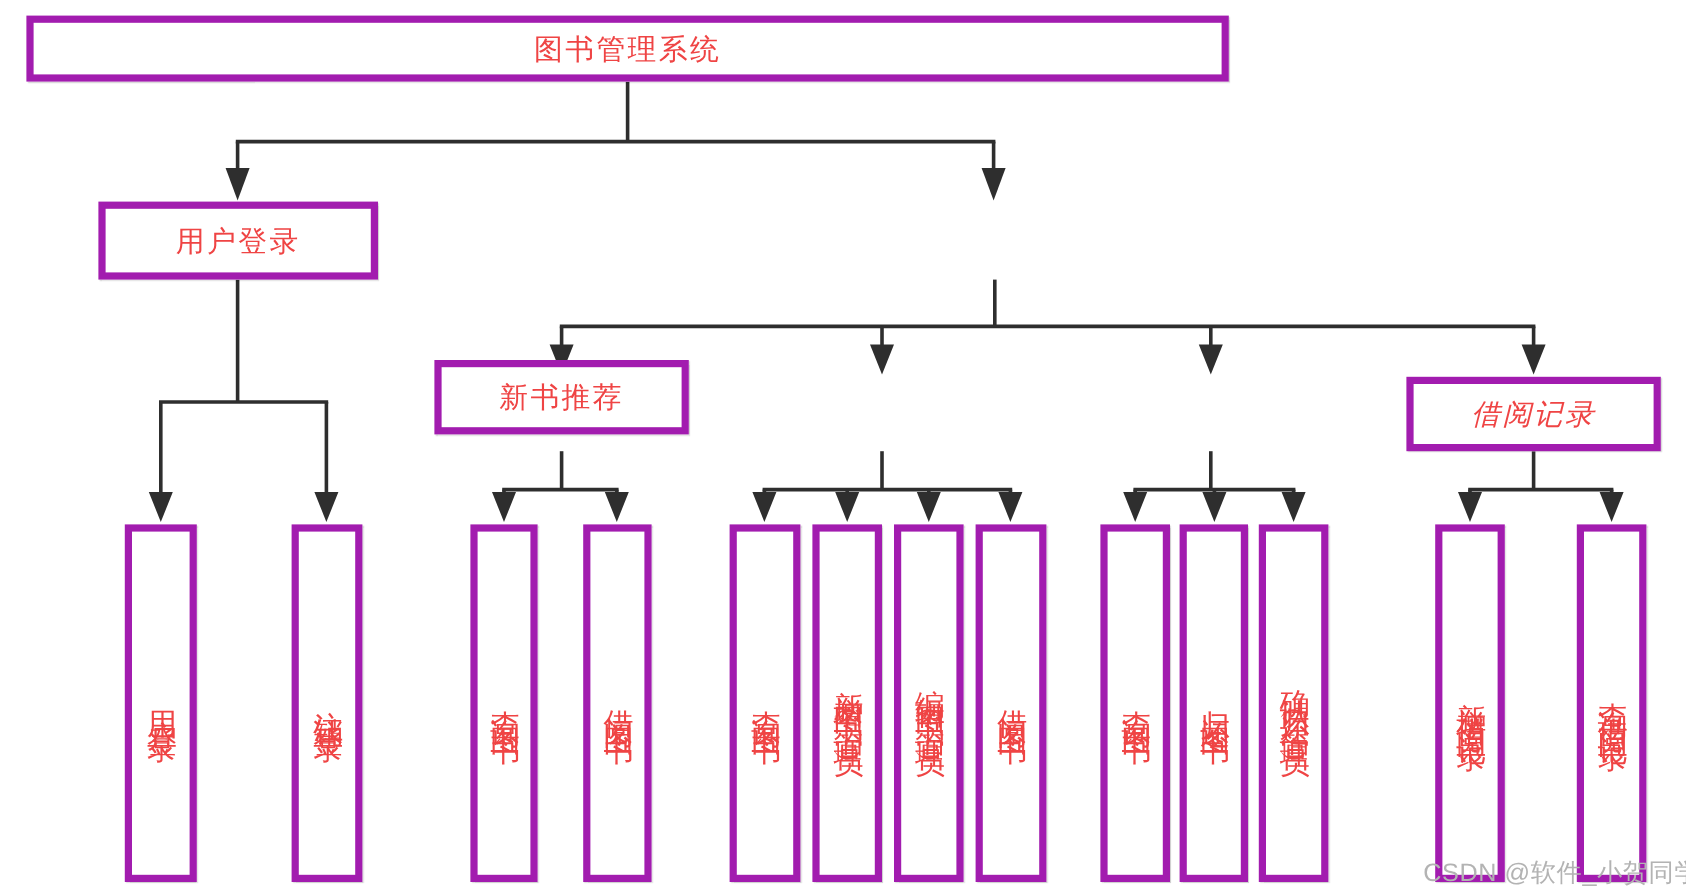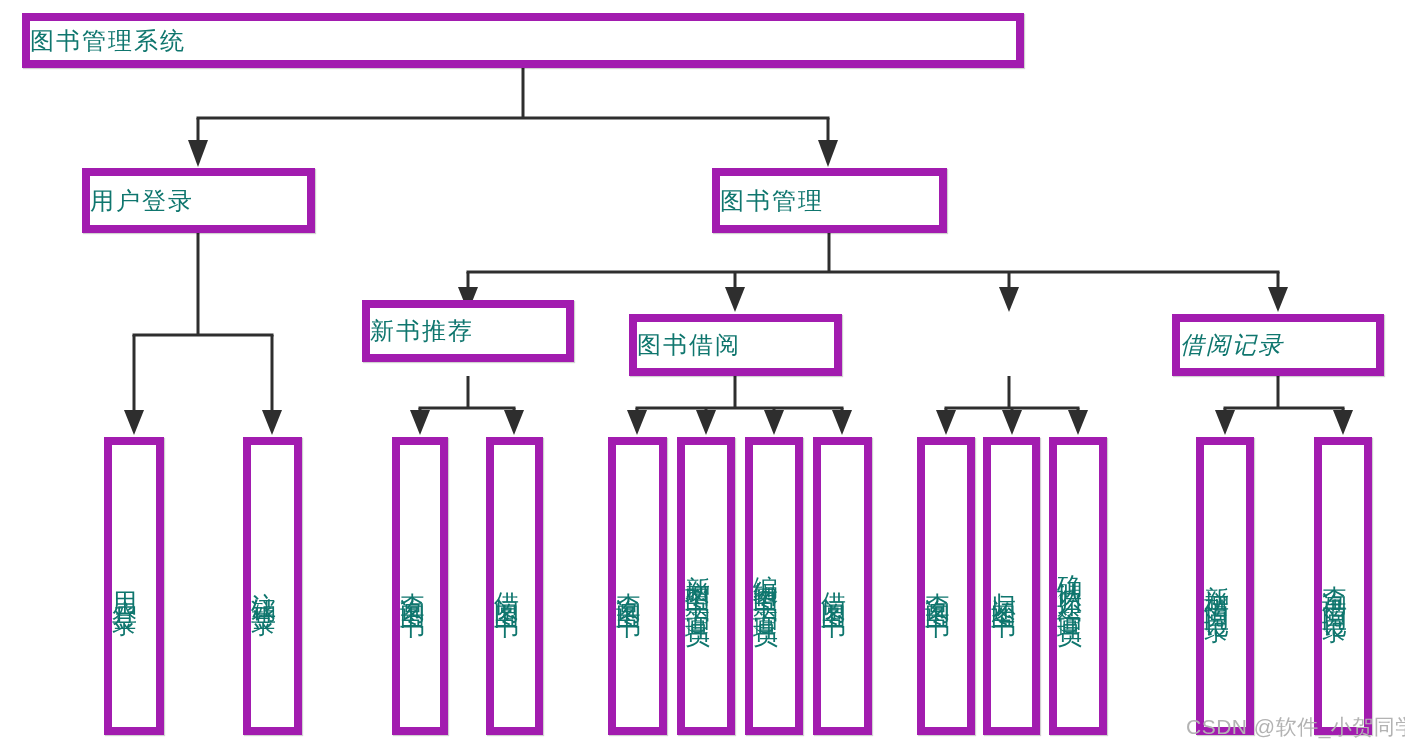--- a/index.html
+++ b/index.html
@@ -13,26 +13,26 @@
   }
   .connectors {
     position: absolute;
     left: 0; top: 0;
     width: 1405px; height: 747px;
     z-index: 1;
   }
   .node {
     position: absolute;
     background: #ffffff;
-    border: 8px solid #a21caf;
+    border: 6px solid #a21caf;
     box-shadow: 1px 1px 1px rgba(0,0,0,0.18);
     display: flex;
     align-items: center;
-    justify-content: flex-start;
-    color: #0f766e;
+    justify-content: center;
+    color: #ef4444;
     z-index: 2;
     box-sizing: border-box;
   }
   .node.h span {
     font-size: 24px;
     letter-spacing: 2px;
     white-space: nowrap;
   }
   .node.v span {
     writing-mode: vertical-rl;
@@ -126,29 +126,23 @@
     </g>
   </svg>
 
   <div class="node h" style="left:22px; top:13px; width:1002px; height:55px;">
     <span>图书管理系统</span>
   </div>
 
   <div class="node h" style="left:82px; top:168px; width:233px; height:65px;">
     <span>用户登录</span>
   </div>
-  <div class="node h" style="left:712px; top:168px; width:235px; height:65px;">
-    <span>图书管理</span>
-  </div>
 
   <div class="node h" style="left:362px; top:300px; width:212px; height:62px;">
     <span>新书推荐</span>
-  </div>
-  <div class="node h" style="left:629px; top:314px; width:213px; height:62px;">
-    <span>图书借阅</span>
   </div>
   <div class="node h" style="left:1172px; top:314px; width:212px; height:62px;font-style:italic;">
     <span>借阅记录</span>
   </div>
 
   <div class="node v" style="left:104px; top:437px; width:60px; height:298px;">
     <span>用户登录</span>
   </div>
   <div class="node v" style="left:243px; top:437px; width:59px; height:298px;">
     <span>注销登录</span>

